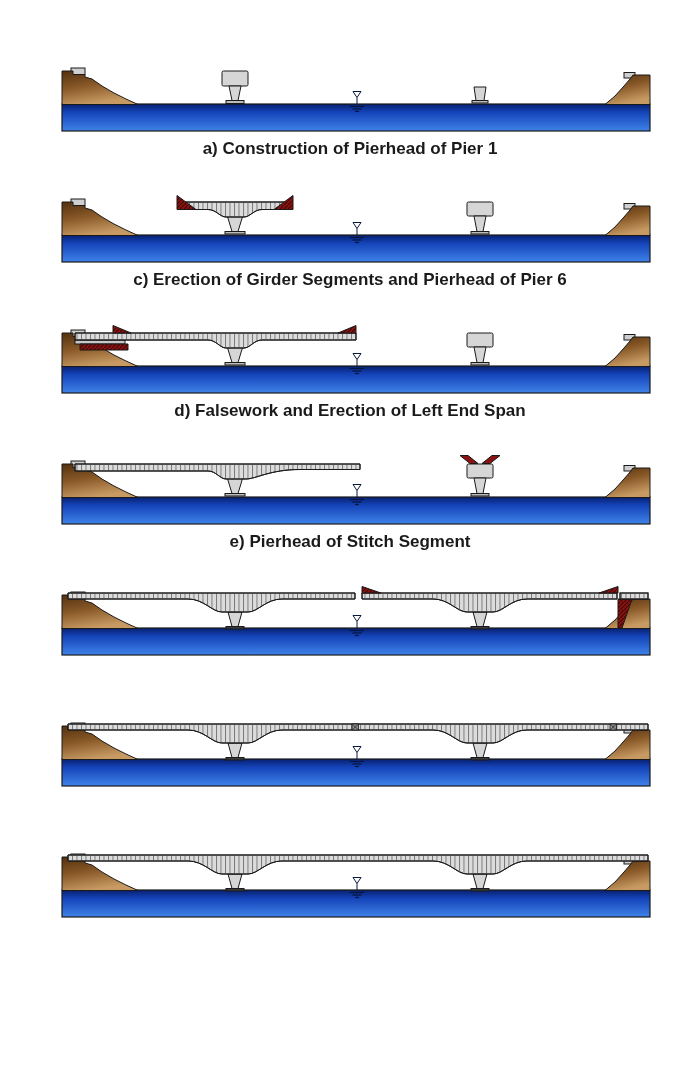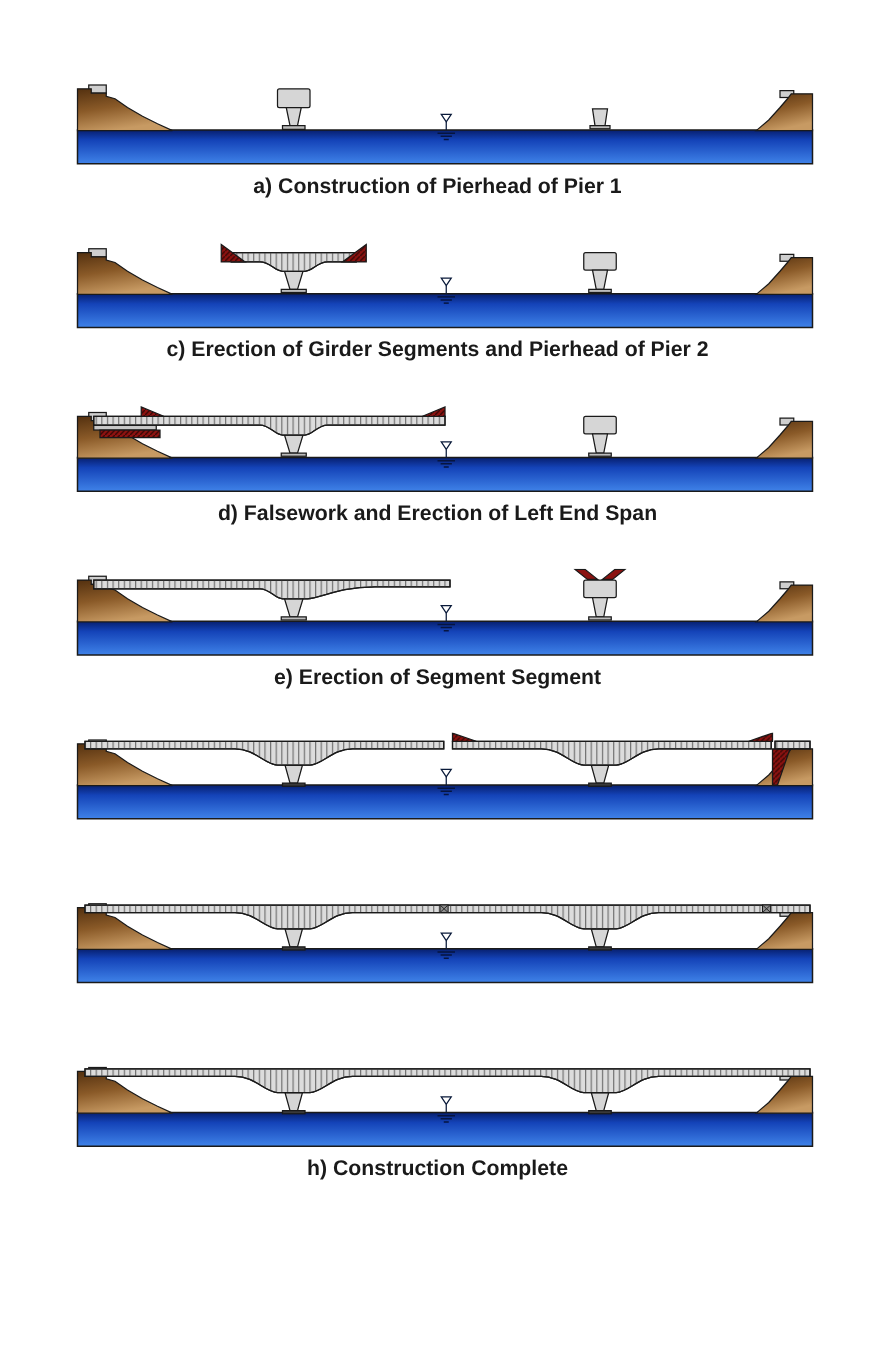--- a/index.html
+++ b/index.html
@@ -117,21 +117,21 @@
       <use href="#defWL"></use>
       <use href="#defP1Stem"></use>
       <g>
         <path d="M185,9 L285,9 L285,16.5 L262,16.5 C254,16.5 250,24 244,24 L226,24 C220,24 216,16.5 208,16.5 L185,16.5 Z" fill="#dcdcdc" stroke="#1a1a1a" stroke-width="1"></path>
         <path d="M185,9 L285,9 L285,16.5 L262,16.5 C254,16.5 250,24 244,24 L226,24 C220,24 216,16.5 208,16.5 L185,16.5 Z" fill="url(#patSeg)" stroke="#1a1a1a" stroke-width="1"></path>
         <path d="M177,2.5 L177,16.5 L196,16.5 Z" fill="url(#patRed)" stroke="#1a1a1a" stroke-width="1"></path>
         <path d="M293,2.5 L293,16.5 L274,16.5 Z" fill="url(#patRed)" stroke="#1a1a1a" stroke-width="1"></path>
       </g>
       <use href="#defPier2Full"></use>
     </svg>
-    <figcaption class="caption">c) Erection of Girder Segments and Pierhead of Pier 2</figcaption>
+    <figcaption class="caption">c) Erection of Girder Segments and Pierhead of Pier 6</figcaption>
   </figure>
 
   <figure class="panel" style="margin:0 0 35px 0">
     <svg class="scene" viewBox="0 0 700 75">
       <use href="#defWater"></use>
       <use href="#defEmbL"></use>
       <use href="#defEmbR"></use>
       <use href="#defWL"></use>
       <rect x="75" y="16" width="50" height="4" fill="#c8c8c8" stroke="#1a1a1a" stroke-width="1"></rect>
       <path d="M80,20 L128,20 L128,26 L80,26 Z" fill="url(#patRed)" stroke="#1a1a1a" stroke-width="1"></path>
@@ -157,21 +157,21 @@
       <g>
         <path d="M75,9 L360,9 L360,14.5 L300,14.5 C270,14.5 256,24 246,24 L226,24 C220,24 216,16 208,16 L75,16 Z" fill="#dcdcdc" stroke="#1a1a1a" stroke-width="1"></path>
         <path d="M75,9 L360,9 L360,14.5 L300,14.5 C270,14.5 256,24 246,24 L226,24 C220,24 216,16 208,16 L75,16 Z" fill="url(#patSeg)" stroke="#1a1a1a" stroke-width="1"></path>
       </g>
       <use href="#defPier2Full"></use>
       <g>
         <path d="M460,0.5 L468,0.5 L478,8.5 L470,8.5 Z" fill="#8b1210" stroke="#1a1a1a" stroke-width="1"></path>
         <path d="M500,0.5 L492,0.5 L482,8.5 L490,8.5 Z" fill="#8b1210" stroke="#1a1a1a" stroke-width="1"></path>
       </g>
     </svg>
-    <figcaption class="caption">e) Erection of Segment Segment</figcaption>
+    <figcaption class="caption">e) Pierhead of Stitch Segment</figcaption>
   </figure>
 
   <figure class="panel" style="margin:0 0 35px 0">
     <svg class="scene" viewBox="0 0 700 75">
       <use href="#defWater"></use>
       <use href="#defEmbL"></use>
       <use href="#defEmbR"></use>
       <use href="#defWL"></use>
       <use href="#defStemF"></use>
       <use href="#defStemF" transform="translate(245,0)"></use>
@@ -222,16 +222,15 @@
       <use href="#defEmbL"></use>
       <use href="#defEmbR"></use>
       <use href="#defWL"></use>
       <use href="#defStemF"></use>
       <use href="#defStemF" transform="translate(245,0)"></use>
       <g>
         <path d="M68,7 L648,7 L648,13 L527,13 C511,13 503,26 493,26 L467,26 C457,26 449,13 433,13 L282,13 C266,13 258,26 248,26 L222,26 C212,26 204,13 188,13 L68,13 Z" fill="#dcdcdc" stroke="#1a1a1a" stroke-width="1"></path>
         <path d="M68,7 L648,7 L648,13 L527,13 C511,13 503,26 493,26 L467,26 C457,26 449,13 433,13 L282,13 C266,13 258,26 248,26 L222,26 C212,26 204,13 188,13 L68,13 Z" fill="url(#patSeg)" stroke="#1a1a1a" stroke-width="1"></path>
       </g>
     </svg>
-    <figcaption class="caption">h) Construction Complete</figcaption>
   </figure>
 
 </div>
 
 </body></html>

